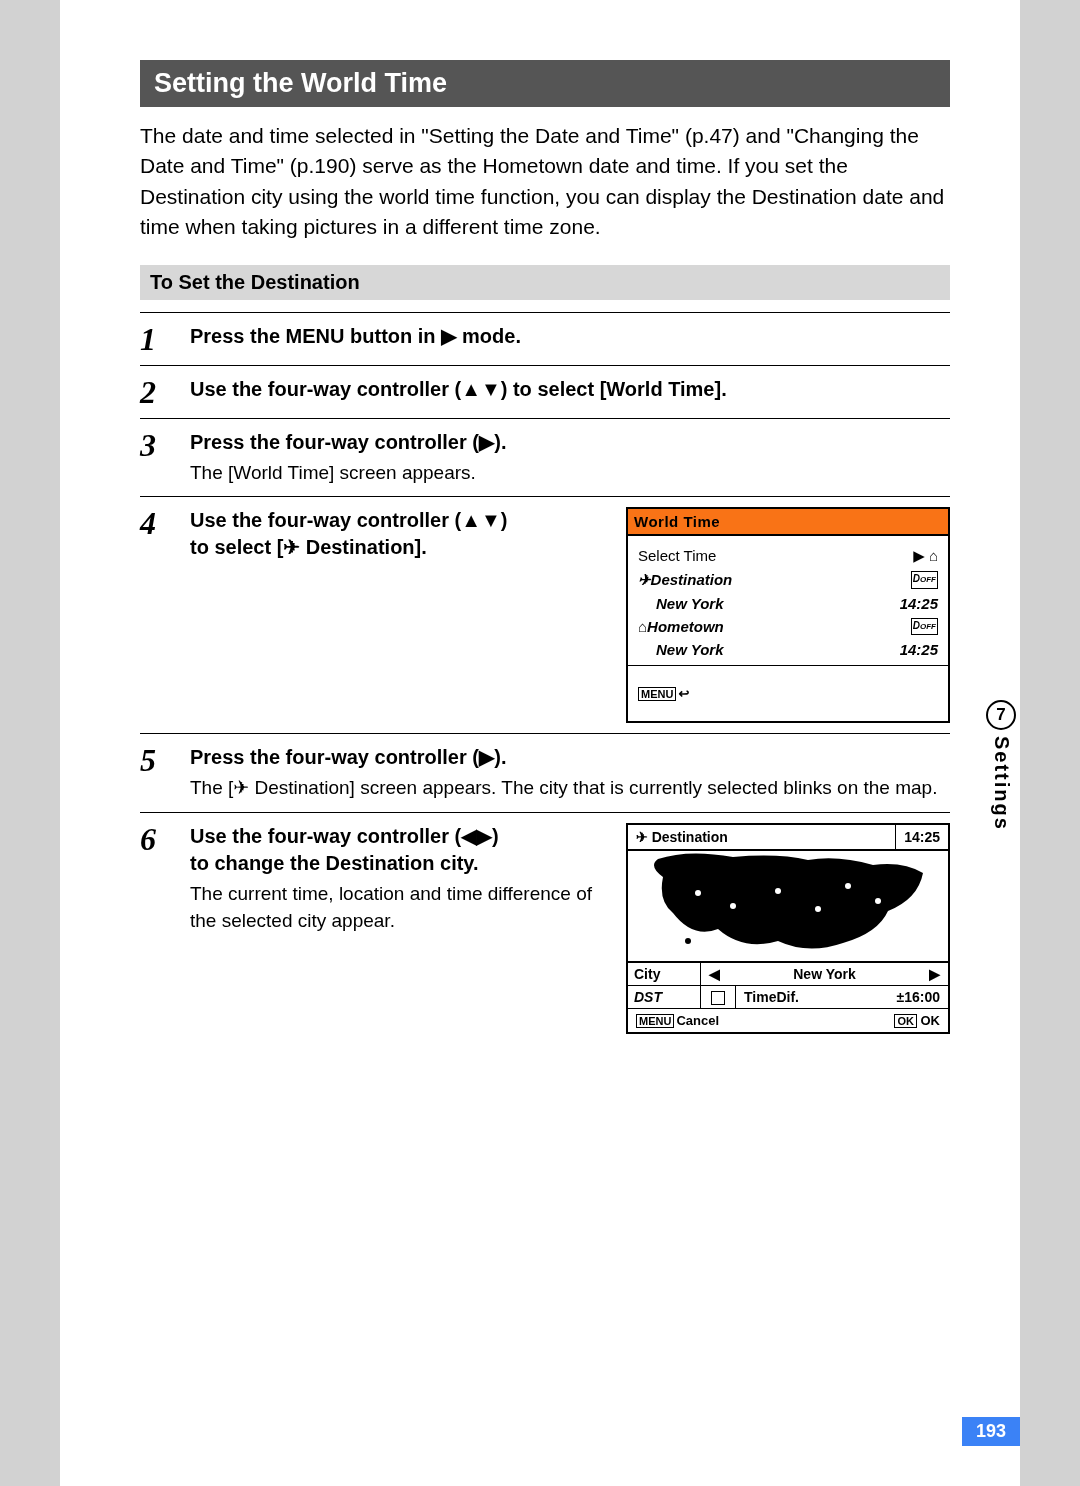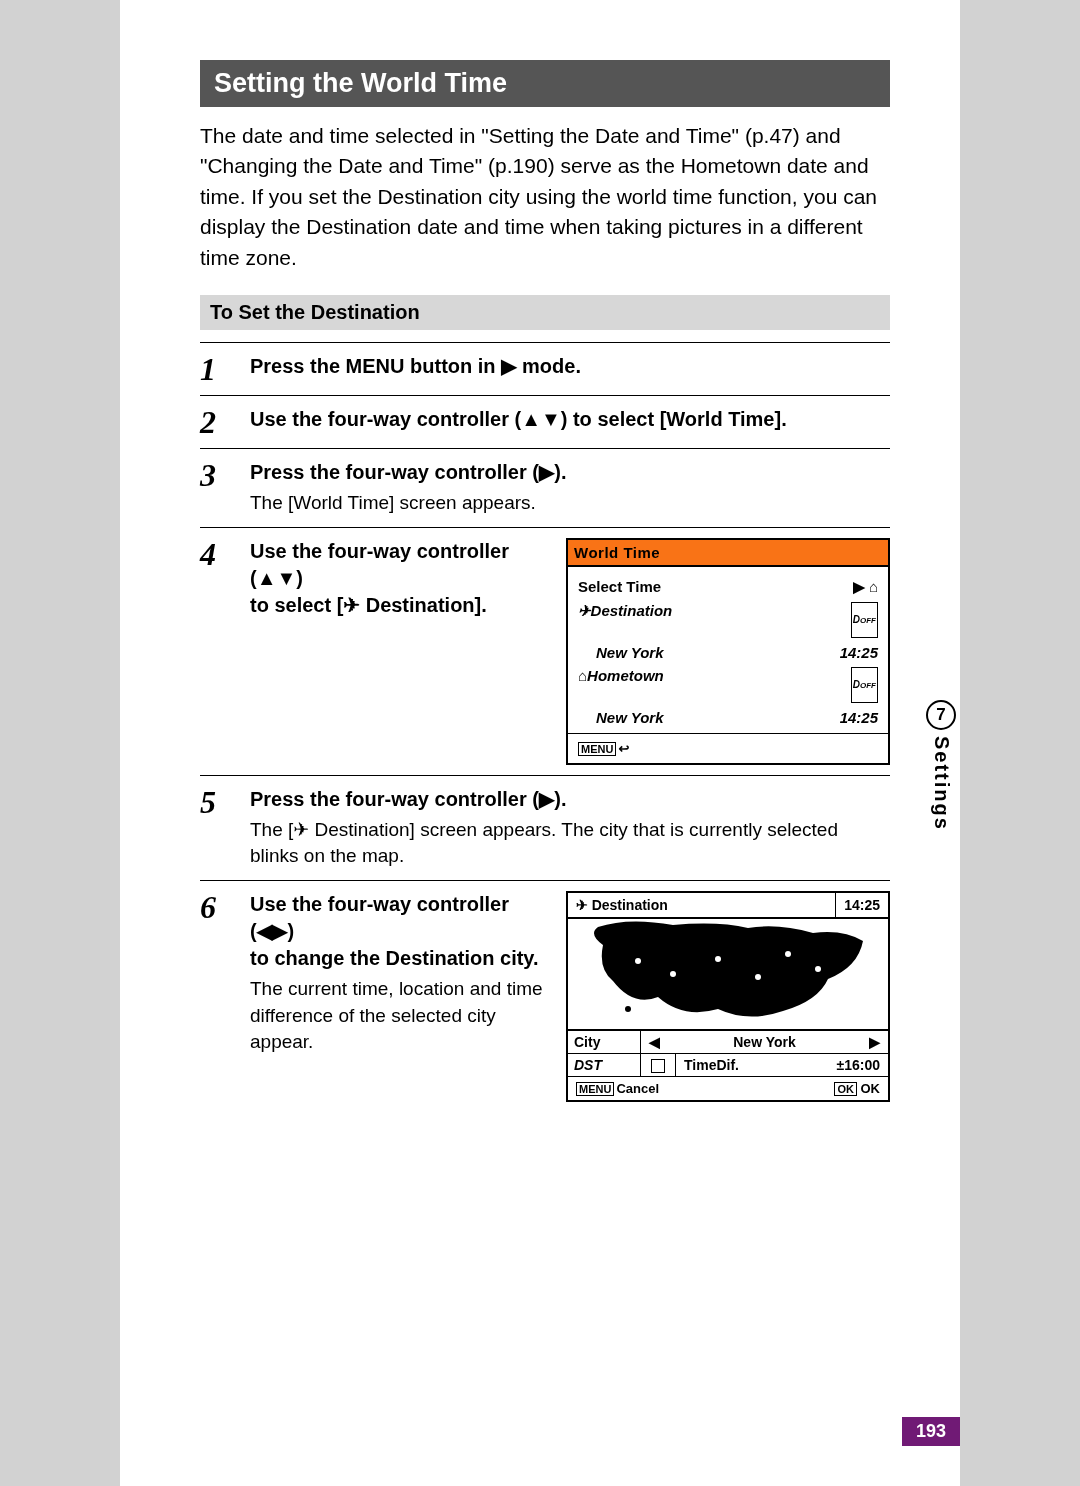--- a/index.html
+++ b/index.html
@@ -1,61 +1,61 @@
 <!DOCTYPE html>
 <html><head>
 <meta charset="utf-8">
 <style>
   html,body{margin:0;padding:0;background:#d2d2d2;font-family:Arial,Helvetica,sans-serif;color:#000;}
-  .page{position:relative;background:#fff;width:840px;margin:0 auto;min-height:1486px;padding:40px 0 60px 0;box-sizing:border-box;}
+  .page{position:relative;background:#fff;width:960px;margin:0 auto;min-height:1486px;padding:40px 0 60px 0;box-sizing:border-box;}
   .content{margin:20px 70px 0 80px;}
   .titlebar{background:#555;color:#fff;font-size:27px;font-weight:bold;padding:8px 14px;margin-bottom:14px;}
   .intro{font-size:21px;line-height:1.45;}
   .sub{background:#d7d7d7;font-weight:bold;font-size:20px;padding:6px 10px;margin:22px 0 12px 0;}
   .step{border-top:1px solid #000;padding:10px 0 10px 0;display:flex;align-items:flex-start;}
   .step:first-of-type{border-top:1px solid #000;}
   .step:last-of-type{border-bottom:none;}
   .num{font-style:italic;font-weight:bold;font-size:32px;font-family:"Times New Roman",serif;width:50px;flex-shrink:0;line-height:1;}
   .stepbody{flex:1;font-size:20px;}
   .title{font-weight:bold;font-size:20px;line-height:1.35;}
   .desc{font-size:19px;line-height:1.4;margin-top:4px;}
   .menu{font-weight:bold;}
   .glyph{display:inline-block;}
   .row{display:flex;align-items:flex-start;gap:18px;}
   .row .text{flex:1;}
   .shot{border:2px solid #000;font-family:Arial,Helvetica,sans-serif;font-size:15px;}
   .shot .hdr{background:#f97316;border-bottom:2px solid #000;padding:4px 6px;font-weight:bold;font-size:15px;letter-spacing:.5px;}
   .shot1{width:320px;}
   .shot1 .body{padding:8px 10px 4px 10px;}
   .shot1 .body div.rowline{padding:3px 0;}
-  .shot1 .sub1{display:flex;justify-content:space-between;font-weight:bold;}
+  .shot1 .sub1{display:flex;justify-content:space-between;font-weight:normal;}
   .shot1 .sub2{display:flex;justify-content:space-between;font-weight:bold;font-style:italic;}
   .shot1 .city{font-weight:bold;margin-left:18px;}
-  .shot1 .footer{border-top:1px solid #000;padding:7px 10px;font-weight:bold;font-size:13px;}
+  .shot1 .footer{border-top:1px solid #000;padding:20px 10px;font-weight:bold;font-size:13px;}
   .menubox{border:1px solid #000;font-size:11px;padding:0 2px;font-weight:bold;display:inline-block;margin-right:2px;}
   .okbox{border:1px solid #000;font-size:11px;padding:0 2px;font-weight:bold;display:inline-block;}
-  .dstbox{border:1px solid #000;font-size:10px;padding:12px 1px;font-weight:bold;display:inline-block;line-height:1;}
+  .dstbox{border:1px solid #000;font-size:10px;padding:2px 1px;font-weight:bold;display:inline-block;line-height:1;}
   .shot2{width:320px;}
   .shot2 .toprow{display:flex;font-weight:bold;font-size:14px;}
   .shot2 .toprow .l{flex:1;padding:4px 8px;border-right:1px solid #000;}
   .shot2 .toprow .r{padding:4px 8px;}
   .shot2 .map{height:110px;border-top:2px solid #000;border-bottom:2px solid #000;background:#fff;display:flex;align-items:center;justify-content:center;overflow:hidden;}
   .shot2 .map svg{width:100%;height:100%;}
   .shot2 .infoline{display:flex;font-weight:bold;font-size:14px;border-bottom:1px solid #000;}
   .shot2 .infoline .lab{width:60px;padding:3px 6px;border-right:1px solid #000;}
   .shot2 .infoline .val{flex:1;padding:3px 8px;display:flex;align-items:center;justify-content:space-between;}
   .shot2 .dstline{display:flex;font-weight:bold;font-size:14px;border-bottom:1px solid #000;}
   .shot2 .dstline .lab{width:60px;padding:3px 6px;border-right:1px solid #000;font-style:italic;}
   .shot2 .dstline .dstcell{border-right:1px solid #000;padding:3px 10px;}
   .shot2 .dstline .tdcell{flex:1;padding:3px 8px;display:flex;justify-content:space-between;}
   .shot2 .footer{display:flex;justify-content:space-between;padding:4px 8px;font-weight:bold;font-size:13px;}
   .sidegroup{position:absolute;right:4px;top:700px;display:flex;flex-direction:column;align-items:center;}
   .sidecircle{border:2px solid #000;border-radius:50%;width:26px;height:26px;display:flex;align-items:center;justify-content:center;font-size:17px;font-weight:bold;margin-bottom:6px;}
   .sidetext{writing-mode:vertical-rl;font-weight:bold;font-size:20px;letter-spacing:2px;}
-  .pagenum{position:absolute;right:0;bottom:40px;background:#701a75;color:#fff;font-weight:bold;font-size:18px;padding:4px 14px;}
+  .pagenum{position:absolute;right:0;bottom:40px;background:#3b82f6;color:#fff;font-weight:bold;font-size:18px;padding:4px 14px;}
   .checkbox{display:inline-block;width:12px;height:12px;border:1.5px solid #000;vertical-align:middle;}
 </style>
 </head>
 <body>
 
 <div class="page">
   <div class="content">
 
     <div class="titlebar">Setting the World Time</div>
     <div class="intro">The date and time selected in "Setting the Date and Time" (p.47) and "Changing the Date and Time" (p.190) serve as the Hometown date and time. If you set the Destination city using the world time function, you can display the Destination date and time when taking pictures in a different time zone.</div>

